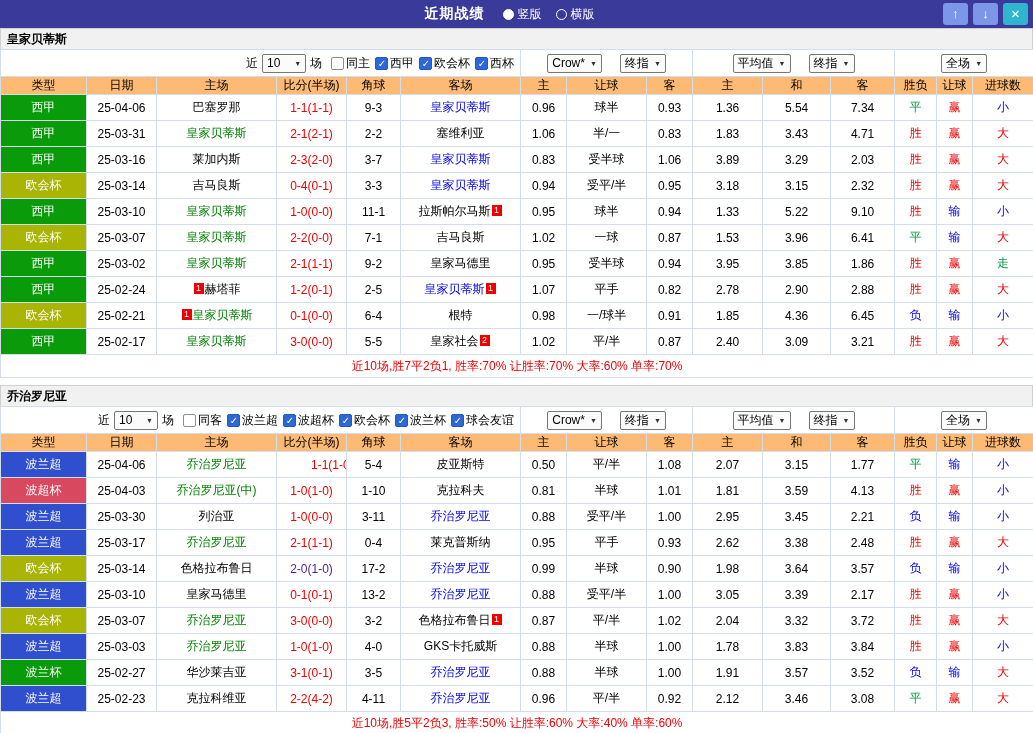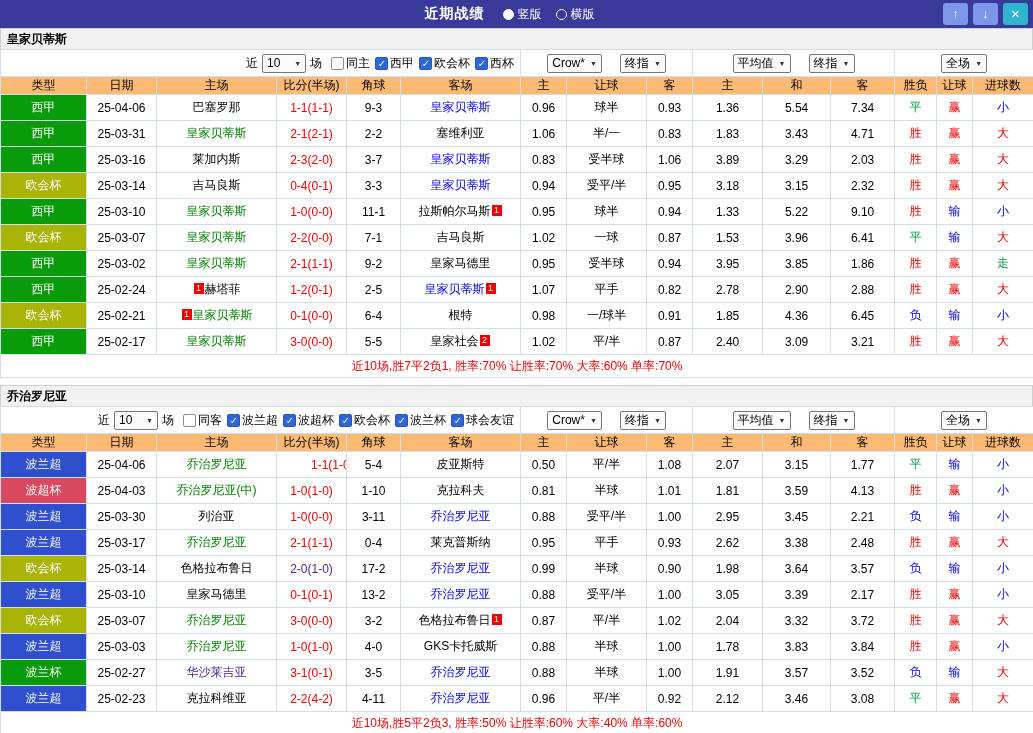--- a/index.html
+++ b/index.html
@@ -591,21 +591,21 @@
           <td class="odds">1.78</td>
           <td class="odds">3.83</td>
           <td class="odds">3.84</td>
           <td class="res" style="color: rgb(238, 0, 0);">胜</td>
           <td class="res" style="color: rgb(238, 0, 0);">赢</td>
           <td class="res" style="color: rgb(0, 0, 238);">小</td>
         </tr>
         <tr>
           <td class="type-cell" style="background: rgb(10, 155, 10);">波兰杯</td>
           <td class="date">25-02-27</td>
-          <td class="team"><span class="tname" style="color: #4c1d95;">华沙莱吉亚</span></td>
+          <td class="team"><span class="tname" style="color: #000000;">华沙莱吉亚</span></td>
           <td class="score"><span class="score-link" style="color: rgb(238, 0, 0);">3-1(0-1)</span></td>
           <td class="corner">3-5</td>
           <td class="team"><span class="tname" style="color: rgb(0, 0, 238);">乔治罗尼亚</span></td>
           <td class="odds">0.88</td>
           <td class="odds">半球</td>
           <td class="odds">1.00</td>
           <td class="odds">1.91</td>
           <td class="odds">3.57</td>
           <td class="odds">3.52</td>
           <td class="res" style="color: rgb(0, 0, 238);">负</td>

